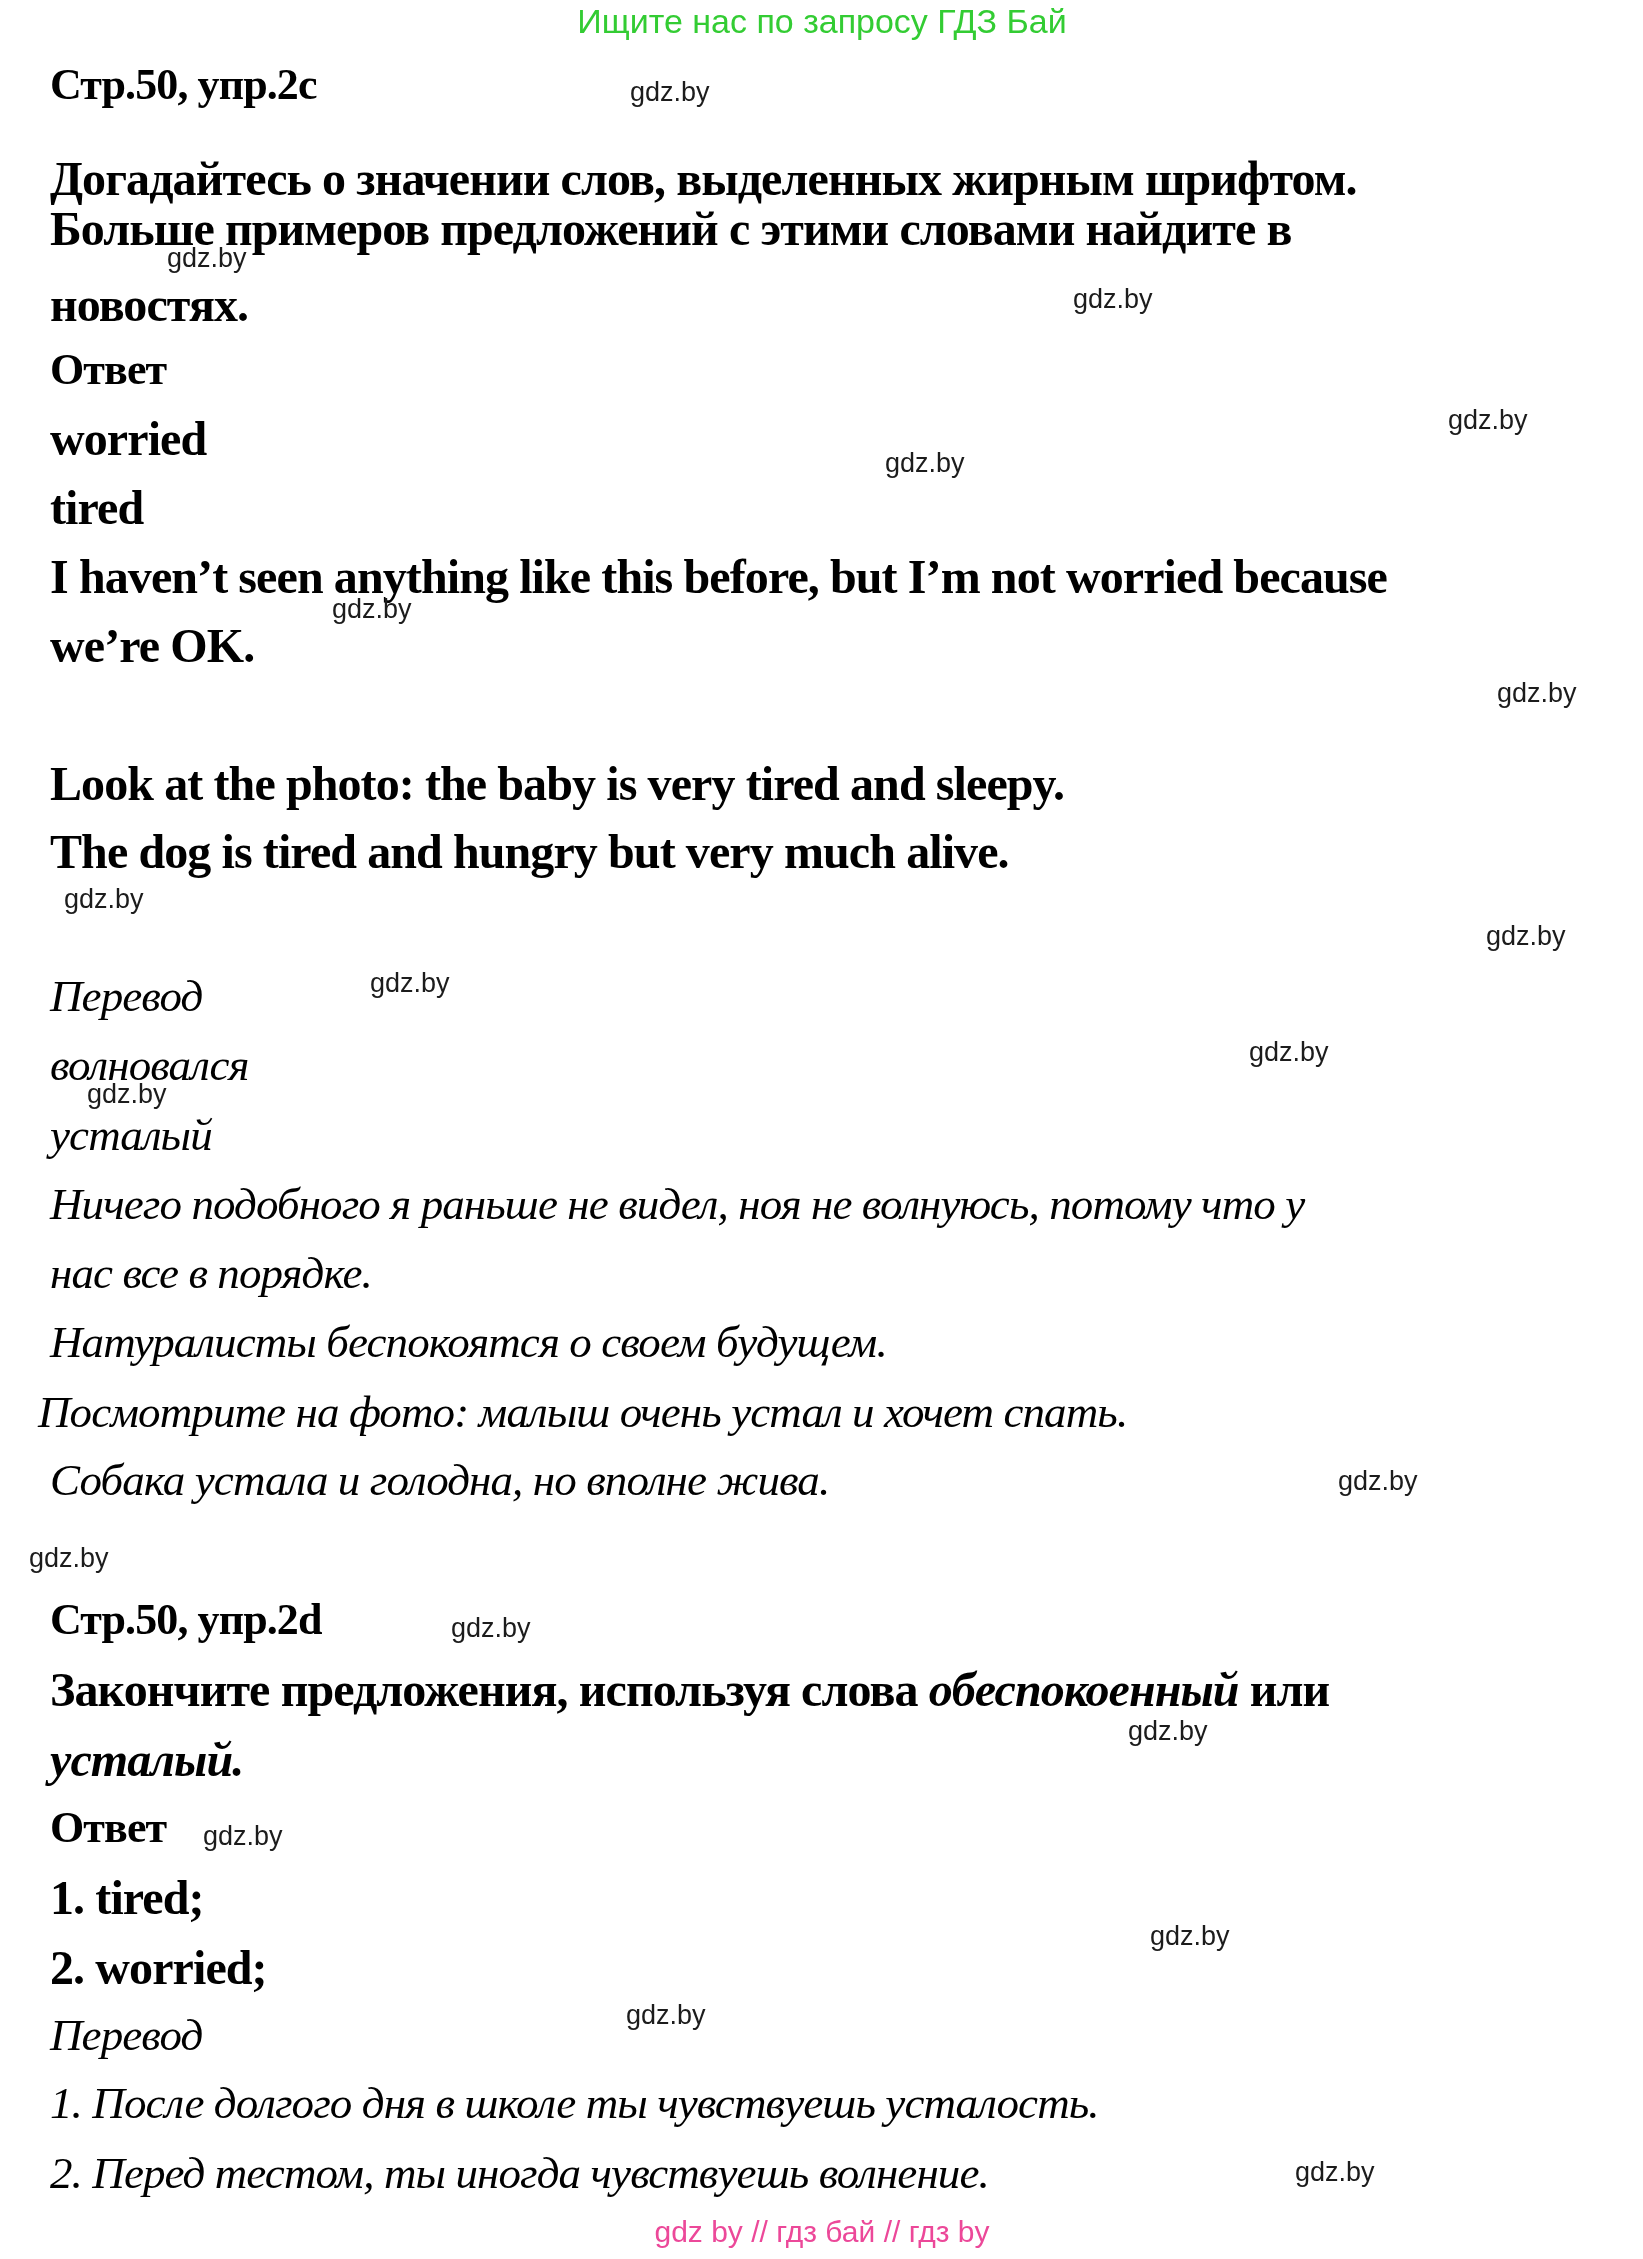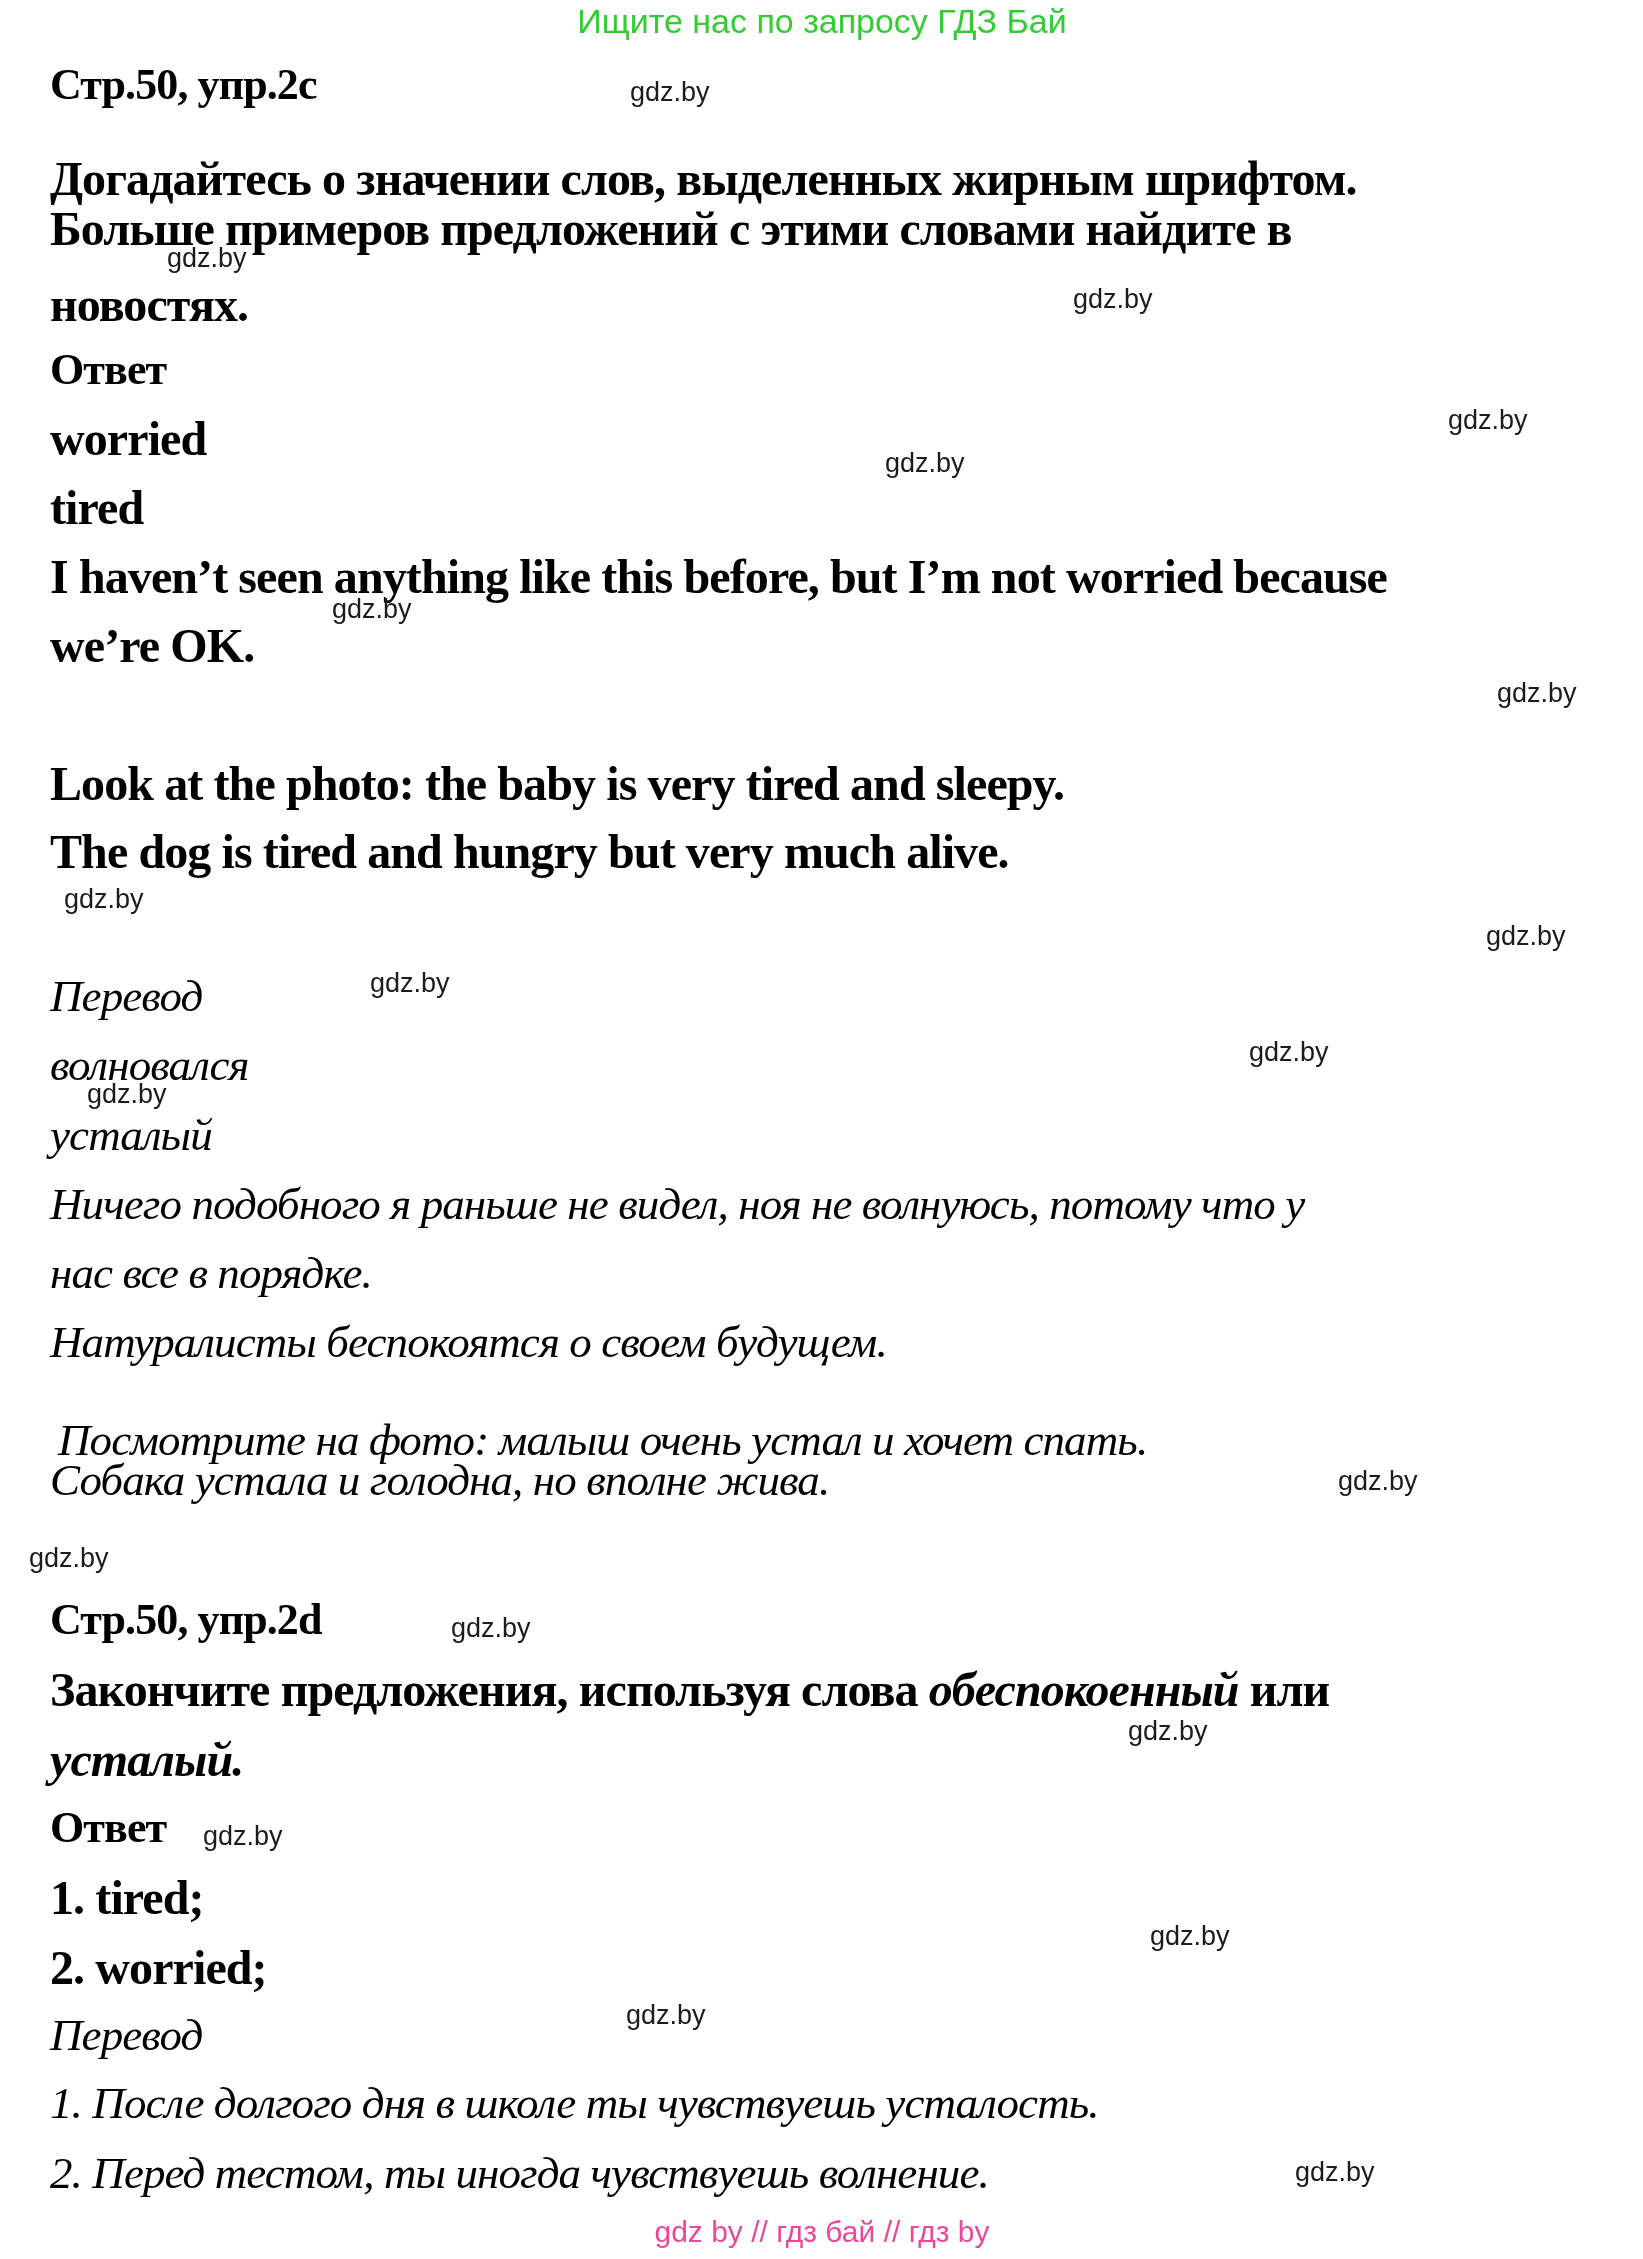--- a/index.html
+++ b/index.html
@@ -92,21 +92,21 @@
   <div class="line bold" style="left:50px; top:620px;">we’re OK.</div>
   <div class="line bold" style="left:50px; top:758px;">Look at the photo: the baby is very tired and sleepy.</div>
   <div class="line bold" style="left:50px; top:826px;">The dog is tired and hungry but very much alive.</div>
 
   <div class="line italic" style="left:50px; top:972px;">Перевод</div>
   <div class="line italic" style="left:50px; top:1041px;">волновался</div>
   <div class="line italic" style="left:50px; top:1111px;">усталый</div>
   <div class="line italic" style="left:50px; top:1180px;">Ничего подобного я раньше не видел, ноя не волнуюсь, потому что у</div>
   <div class="line italic" style="left:50px; top:1249px;">нас все в порядке.</div>
   <div class="line italic" style="left:50px; top:1318px;">Натуралисты беспокоятся о своем будущем.</div>
-  <div class="line italic" style="left:58px; top:1388px;margin-top:28px;">Посмотрите на фото: малыш очень устал и хочет спать.</div>
+  <div class="line italic" style="left:38px; top:1388px;">Посмотрите на фото: малыш очень устал и хочет спать.</div>
   <div class="line italic" style="left:50px; top:1456px;">Собака устала и голодна, но вполне жива.</div>
 
   <div class="line heading" style="left:50px; top:1596px;">Стр.50, упр.2d</div>
   <div class="line bold" style="left:50px; top:1664px;">
     <span>Закончите предложения, используя слова </span><span class="bold-italic">обеспокоенный</span><span> или</span>
   </div>
   <div class="line bold-italic" style="left:50px; top:1734px;">усталый.</div>
 
   <div class="line heading" style="left:50px; top:1804px;">Ответ</div>
   <div class="line bold" style="left:50px; top:1872px;">1. tired;</div>

